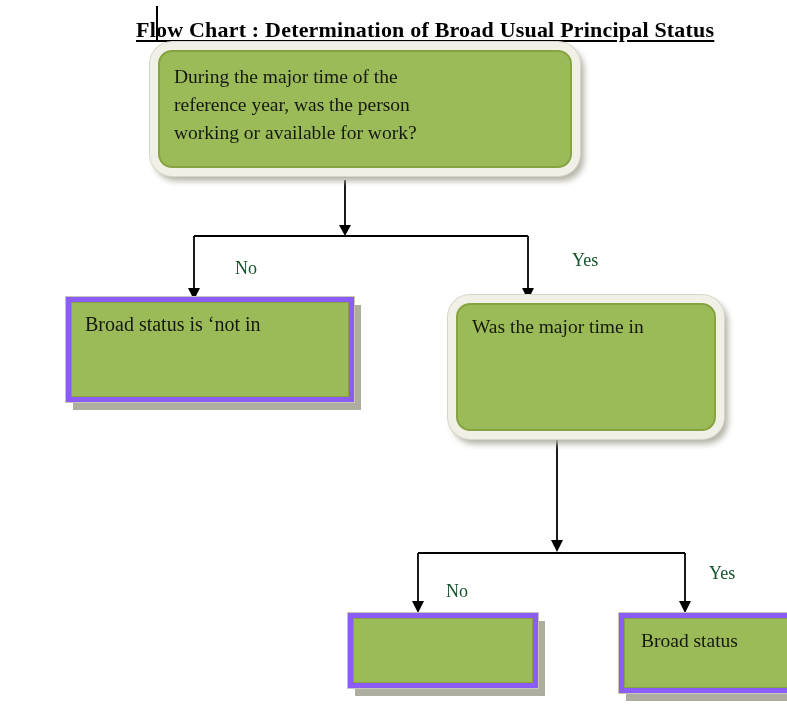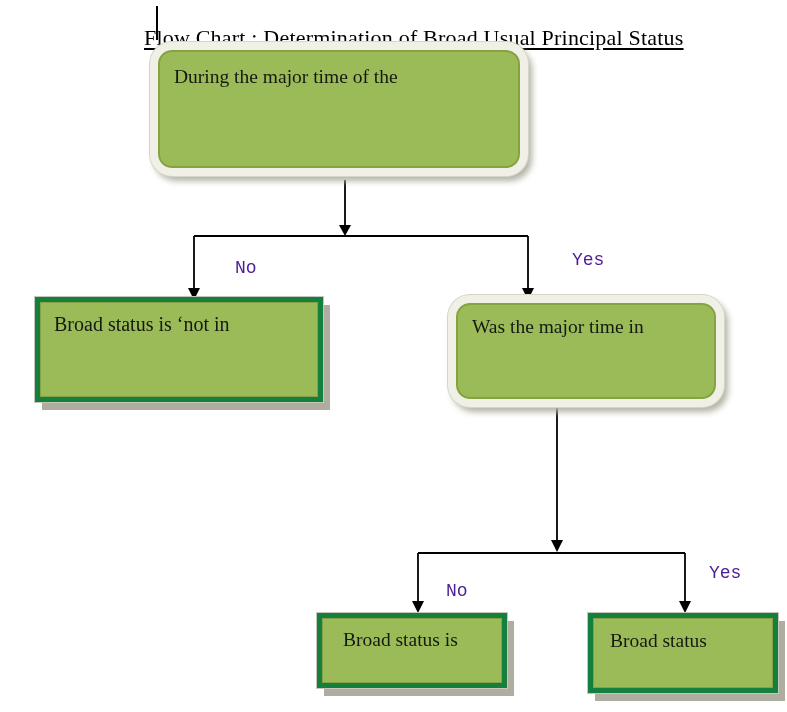--- a/index.html
+++ b/index.html
@@ -14,24 +14,24 @@
   .connectors {
     position: absolute;
     left: 0; top: 0;
     width: 787px; height: 712px;
     pointer-events: none;
   }
   .title {
     position: absolute;
     left: 128px;
     top: 9px;
-    margin: 16px;
+    margin: 8px;
     font-family: "Liberation Serif", serif;
     font-size: 22px;
-    font-weight: normal;
+    font-weight: bold;
     color: #000000;
     text-decoration: underline;
     text-underline-offset: 3px;
     white-space: nowrap;
     letter-spacing: 0.2px;
     text-align: center;
   }
   .text-cursor {
     position: absolute;
     left: 156px;
@@ -52,58 +52,59 @@
   }
   .node .ln { white-space: nowrap; }
   .rounded {
     border: 8px solid #f1f0e7;
     border-radius: 22px;
     box-shadow: 0 0 0 1px #d6d5ca,
                 4px 5px 6px #b4b3a7,
                 inset 0 0 0 2px #86a243;
   }
   .rect {
-    border: 5px solid #15803d;
+    border: 5px solid #8b5cf6;
     box-shadow: 0 0 0 1px #c7c6ba,
                 7px 8px 0 0 #aeada0,
                 inset 0 0 0 1px #86a243;
+    margin-left: 31px;
   }
   .node-q1 {
     left: 150px; top: 42px;
-    width: 378px; height: 134px;
+    width: 430px; height: 134px;
     padding: 13px 16px 0 16px;
   }
   .node-nilf {
     left: 35px; top: 297px;
     width: 288px; height: 105px;
     padding: 8px 14px 0 14px;
     font-size: 20px; line-height: 29px;
   }
   .node-q2 {
     left: 448px; top: 295px;
-    width: 276px; height: 112px;
+    width: 276px; height: 144px;
     padding: 10px 16px 0 16px;
   }
   .node-unemployed {
     left: 317px; top: 613px;
     width: 190px; height: 75px;
     padding: 8px 16px 0 21px;
     line-height: 27px;
   }
   .node-employed {
     left: 588px; top: 613px;
     width: 190px; height: 80px;
     padding: 9px 14px 12px 17px;
     line-height: 28px;
   }
   .branch-label {
     position: absolute;
-    font-family: Liberation Mono, monospace;
+    font-family: Liberation Serif, serif;
     font-size: 18px;
-    color: #4c1d95;
+    color: #14532d;
   }
   .lbl-no1  { left: 235px; top: 258px; }
   .lbl-yes1 { left: 572px; top: 250px; }
   .lbl-no2  { left: 446px; top: 581px; }
   .lbl-yes2 { left: 709px; top: 563px; }
 </style>
 </head>
 <body>
 
 <div class="page">
@@ -127,37 +128,38 @@
       <polygon points="418,613 412,601 424,601"></polygon>
       <polygon points="685,613 679,601 691,601"></polygon>
     </g>
   </svg>
 
   <h1 class="title">Flow Chart : Determination of Broad Usual Principal Status</h1>
   <div class="text-cursor"></div>
 
   <div class="node rounded node-q1">
     <div class="ln">During the major time of the</div>
+    <div class="ln">reference year, was the person</div>
+    <div class="ln">working or available for work?</div>
   </div>
 
   <span class="branch-label lbl-no1">No</span>
   <span class="branch-label lbl-yes1">Yes</span>
 
   <div class="node rect node-nilf">
     <div class="ln">Broad status is ‘not in</div>
   </div>
 
   <div class="node rounded node-q2">
     <div class="ln">Was the major time in</div>
   </div>
 
   <span class="branch-label lbl-no2">No</span>
   <span class="branch-label lbl-yes2">Yes</span>
 
   <div class="node rect node-unemployed">
-    <div class="ln">Broad status is</div>
   </div>
 
   <div class="node rect node-employed">
     <div class="ln">Broad status</div>
   </div>
 
 </div>
 
 </body></html>

